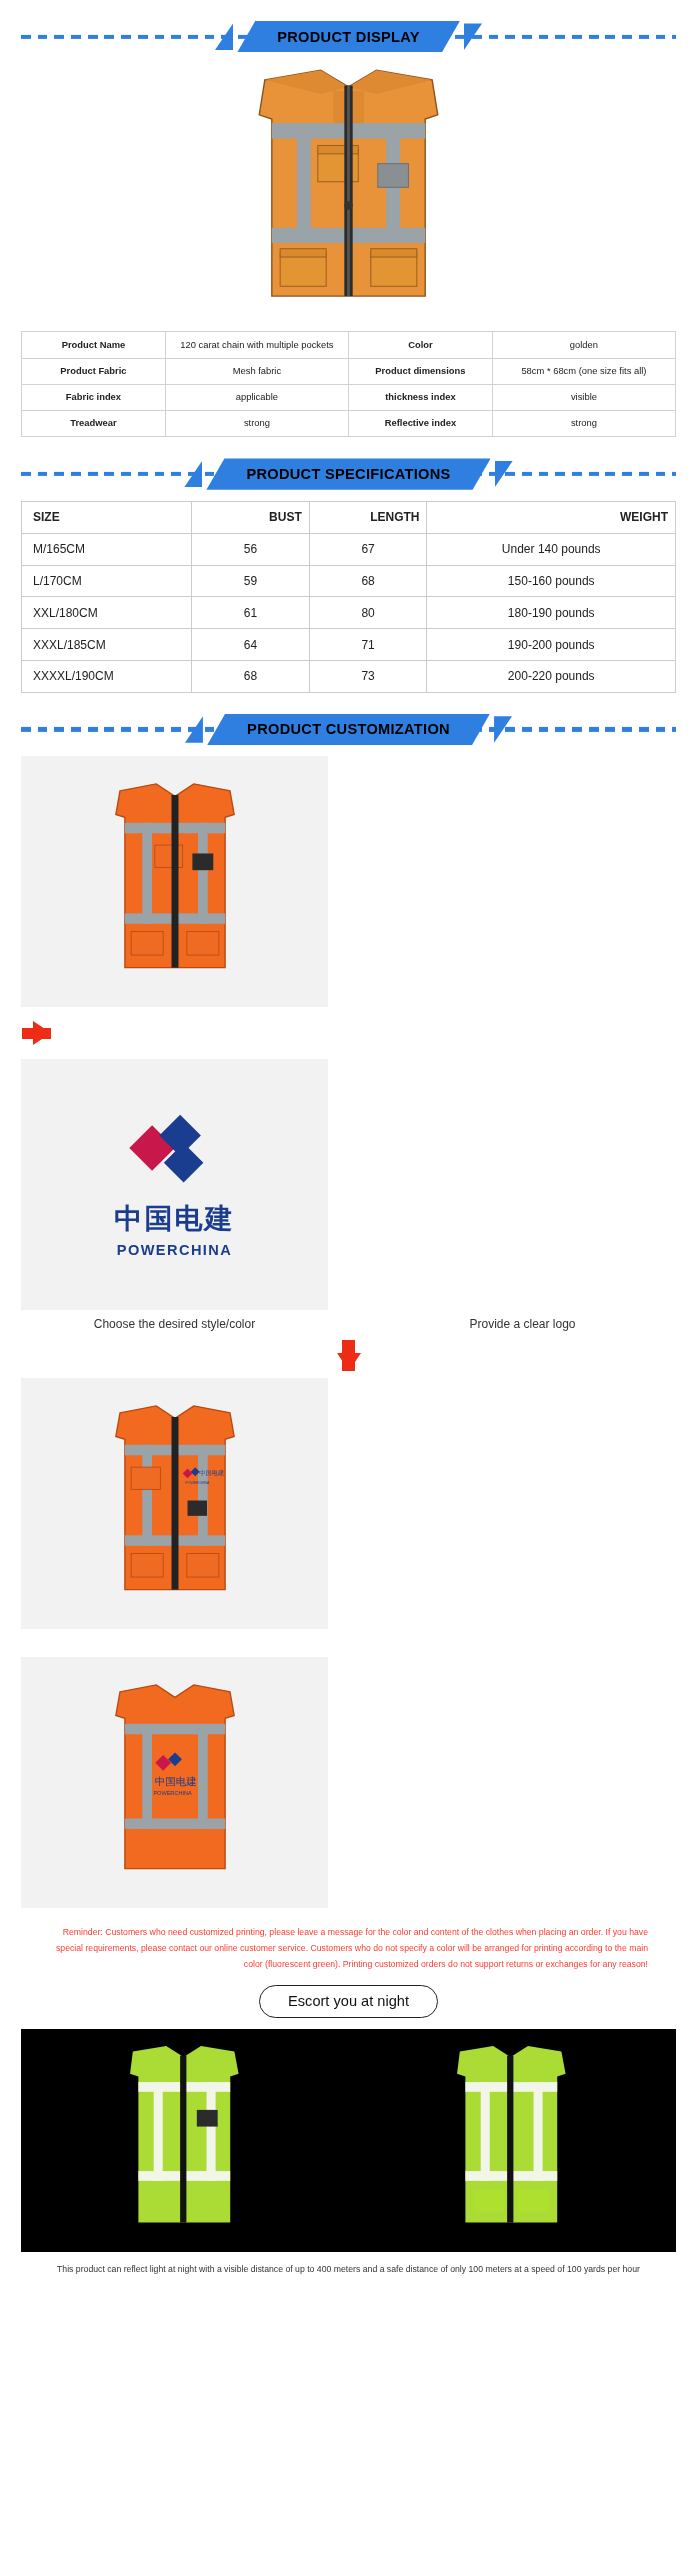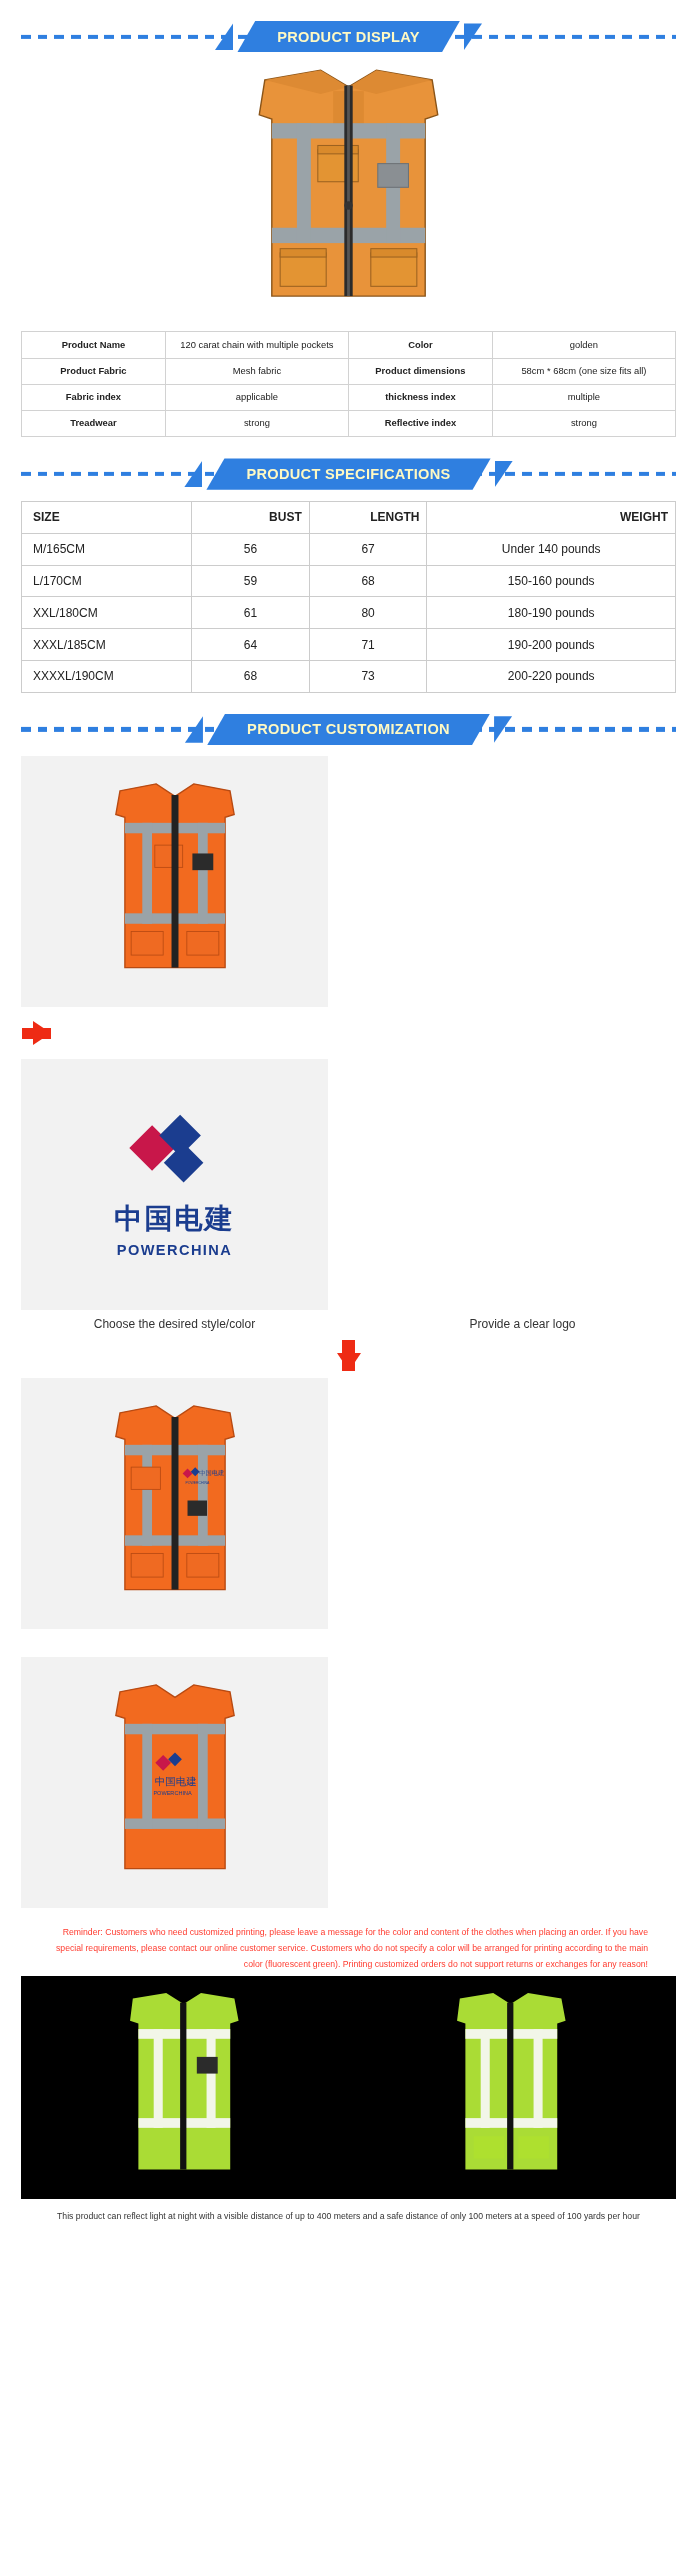--- a/index.html
+++ b/index.html
@@ -25,21 +25,21 @@
     position: absolute;
     left: 21px; right: 21px;
     top: 50%;
     transform: translateY(-50%);
     height: 4.2px;
     background-image: repeating-linear-gradient(to right, #2f7fe0 0px, #2f7fe0 9.8px, transparent 9.8px, transparent 16.7px);
   }
   .banner .plate {
     position: relative;
     background: #2f7fe0;
-    color: #fef9c3;
+    color: #000000;
     font-size: 14.6px;
     font-weight: bold;
     letter-spacing: 0.3px;
     padding: 7.7px 40px;
     white-space: nowrap;
     clip-path: polygon(18px 0, 100% 0, calc(100% - 18px) 100%, 0 100%);
     -webkit-clip-path: polygon(18px 0, 100% 0, calc(100% - 18px) 100%, 0 100%);
   }
   .banner .plate::before,
   .banner .plate::after { content: ""; }
@@ -263,21 +263,21 @@
       <tr>
         <td class="lbl">Product Fabric</td>
         <td class="val">Mesh fabric</td>
         <td class="lbl">Product dimensions</td>
         <td class="val">58cm * 68cm (one size fits all)</td>
       </tr>
       <tr>
         <td class="lbl">Fabric index</td>
         <td class="val">applicable</td>
         <td class="lbl">thickness index</td>
-        <td class="val">multiple</td>
+        <td class="val">visible</td>
       </tr>
       <tr>
         <td class="lbl">Treadwear</td>
         <td class="val">strong</td>
         <td class="lbl">Reflective index</td>
         <td class="val">strong</td>
       </tr>
     </tbody>
   </table>
 
@@ -414,20 +414,23 @@
             <rect x="118" y="104" width="14" height="14" transform="rotate(45 125 111)" fill="#1b3d8f"></rect>
             <text x="96" y="148" font-size="15" fill="#1b3d8f" font-family="Liberation Sans, sans-serif">中国电建</text>
             <text x="94" y="162" font-size="8" fill="#1b3d8f" font-family="Liberation Sans, sans-serif">POWERCHINA</text>
           </g>
         </svg>
       </div>
     </div>
 
     <div class="reminder">Reminder: Customers who need customized printing, please leave a message for the color and content of the clothes when placing an order. If you have special requirements, please contact our online customer service. Customers who do not specify a color will be arranged for printing according to the main color (fluorescent green). Printing customized orders do not support returns or exchanges for any reason!</div>
 
+    <div class="escort-wrap">
+      <div class="escort">Escort you at night</div>
+    </div>
   </div>
 
   <div class="night">
     <svg width="160" height="195" viewBox="0 0 230 280">
       <path d="M40 12 L88 4 L113 20 L138 4 L186 12 L192 44 L180 48 L180 258 L48 258 L48 48 L36 44 Z" fill="#b9ef3a" opacity="0.92"></path>
       <rect x="48" y="56" width="132" height="14" fill="#f2f6e8"></rect>
       <rect x="48" y="184" width="132" height="14" fill="#f2f6e8"></rect>
       <rect x="70" y="56" width="13" height="142" fill="#f2f6e8"></rect>
       <rect x="146" y="56" width="13" height="142" fill="#f2f6e8"></rect>
       <rect x="132" y="96" width="30" height="24" fill="#2b2b2b"></rect>

